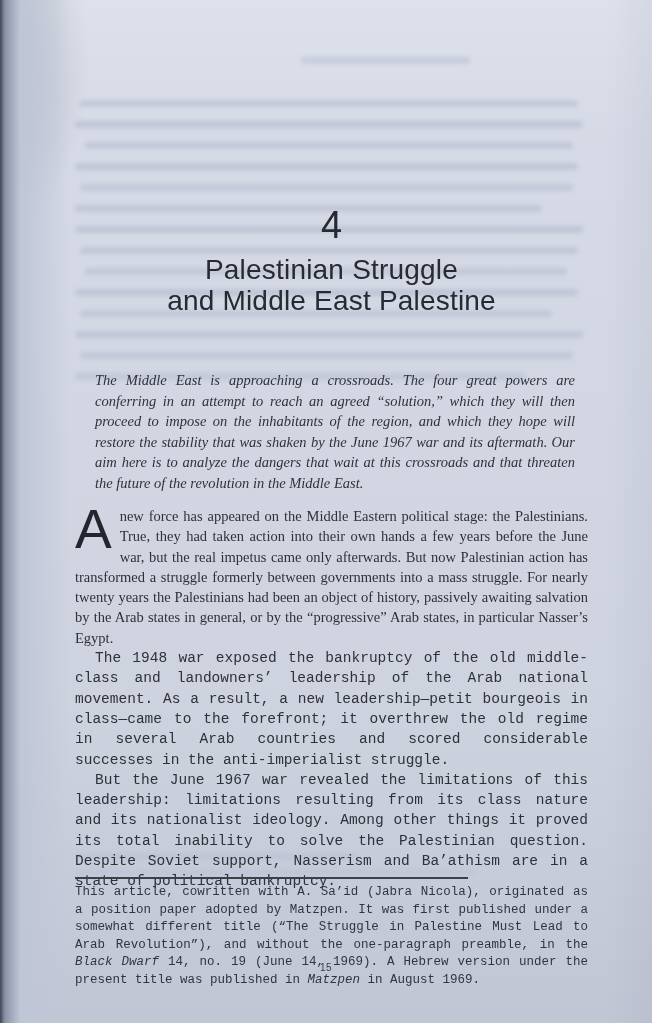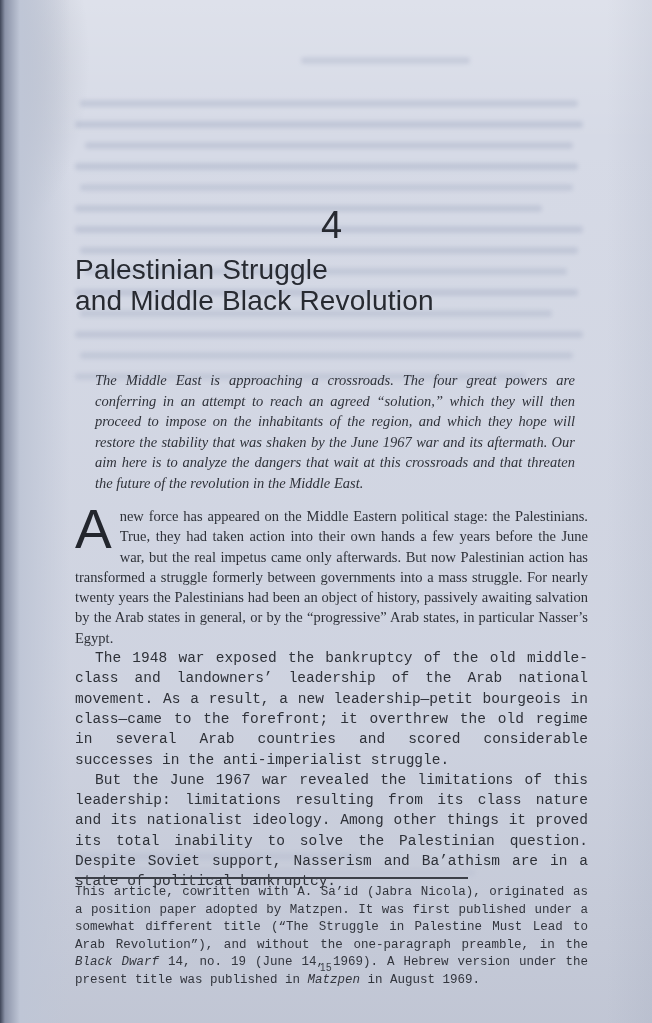--- a/index.html
+++ b/index.html
@@ -52,21 +52,21 @@
     padding-top: 206px;
     text-align: center;
     font-family: "Liberation Sans", "DejaVu Sans", sans-serif;
     font-size: 38px;
     font-weight: 400;
     line-height: 1;
     color: #272a31;
   }
   .chapter-title {
     margin: 10px 0 0 0;
-    text-align: left;
+    text-align: center;
     font-family: "Liberation Sans", "DejaVu Sans", sans-serif;
     font-size: 28px;
     font-weight: 500;
     line-height: 31px;
     letter-spacing: 0.2px;
     color: #272a31;
   }
   .preamble {
     margin: 54px 13px 0 20px;
     font-style: italic;
@@ -157,21 +157,21 @@
         <div class="ghost" style="top: 331px; width: 99%; left: 0%; opacity: 0.3;"></div>
         <div class="ghost" style="top: 352px; width: 96%; left: 1%; opacity: 0.27;"></div>
         <div class="ghost" style="top: 373px; width: 88%; left: 0%; opacity: 0.25;"></div>
         <div class="ghost" style="top: 853px; width: 55%; left: 0%; opacity: 0.16;"></div>
         <div class="ghost" style="top: 869px; width: 78%; left: 0%; opacity: 0.12;"></div>
       </div>
 
     <div class="content">
       <div class="chapter-number">4</div>
 
-      <h1 class="chapter-title"><span>Palestinian Struggle</span><br><span>and Middle Black Revolution</span></h1>
+      <h1 class="chapter-title"><span>Palestinian Struggle</span><br><span>and Middle East Palestine</span></h1>
 
       <p class="preamble">The Middle East is approaching a crossroads. The four great powers are conferring in an attempt to reach an agreed “solution,” which they will then proceed to impose on the inhabitants of the region, and which they hope will restore the stability that was shaken by the June 1967 war and its aftermath. Our aim here is to analyze the dangers that wait at this crossroads and that threaten the future of the revolution in the Middle East.</p>
 
       <p class="body-para first"><span class="dropcap">A</span><span>new force has appeared on the Middle Eastern political stage: the Palestinians. True, they had taken action into their own hands a few years before the June war, but the real impetus came only afterwards. But now Palestinian action has transformed a struggle formerly between governments into a mass struggle. For nearly twenty years the Palestinians had been an object of history, passively awaiting salvation by the Arab states in general, or by the “progressive” Arab states, in particular Nasser’s Egypt.</span></p>
 
       <p class="body-para indent">The 1948 war exposed the bankruptcy of the old middle-class and landowners’ leadership of the Arab national movement. As a result, a new leadership—petit bourgeois in class—came to the forefront; it overthrew the old regime in several Arab countries and scored considerable successes in the anti-imperialist struggle.</p>
 
       <p class="body-para indent">But the June 1967 war revealed the limitations of this leadership: limitations resulting from its class nature and its nationalist ideology. Among other things it proved its total inability to solve the Palestinian question. Despite Soviet support, Nasserism and Ba’athism are in a state of political bankruptcy.</p>
     </div>
 

